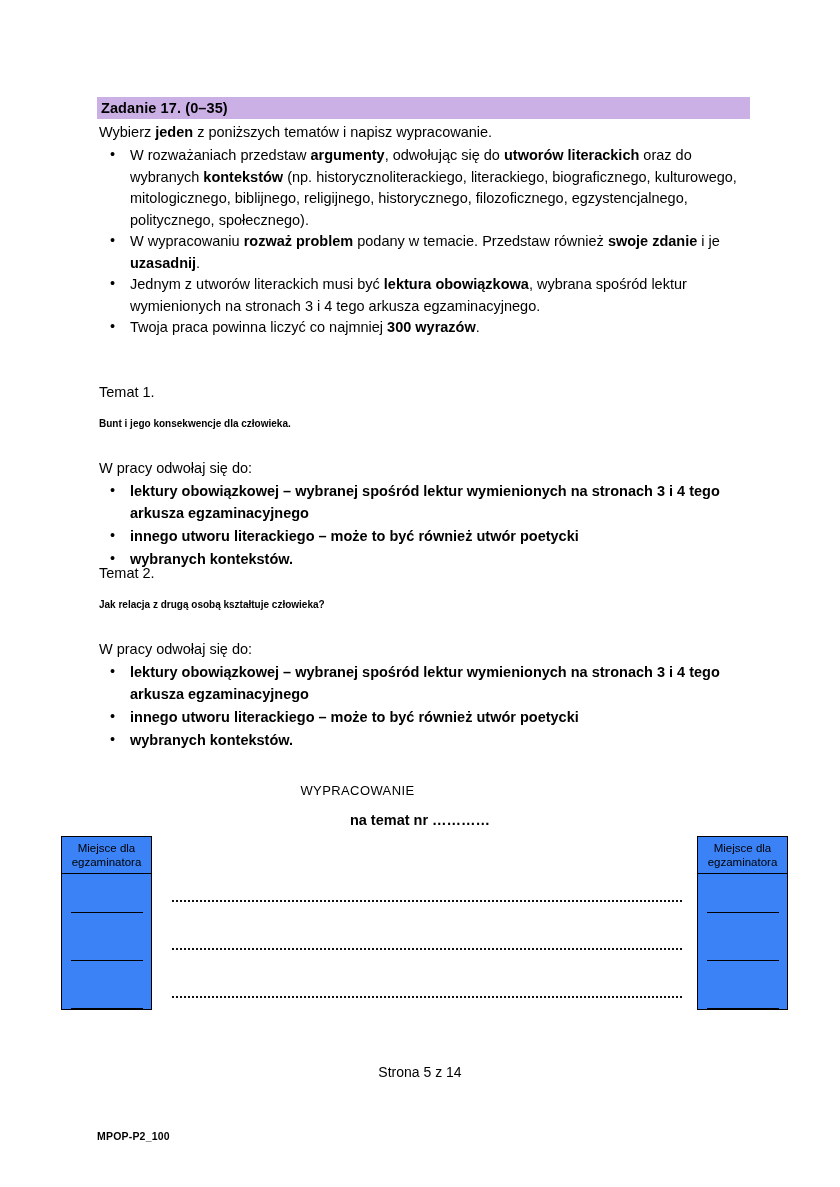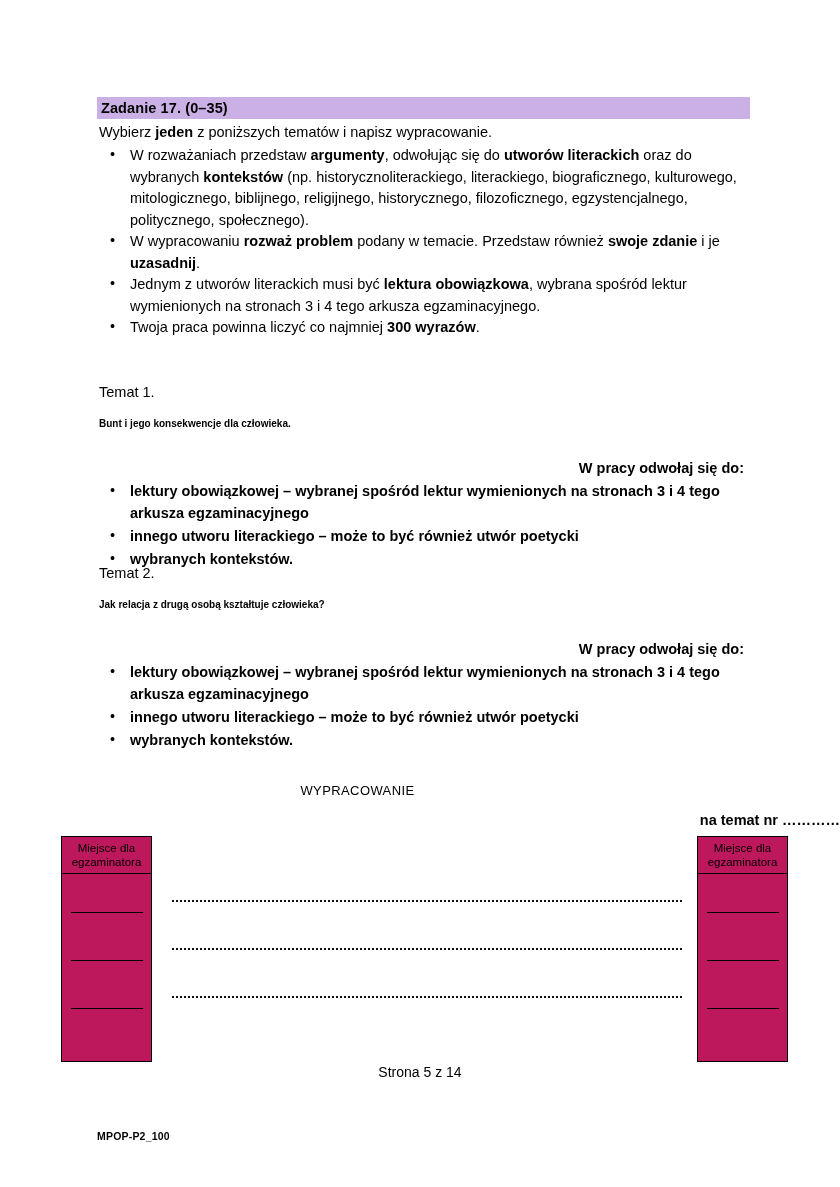--- a/index.html
+++ b/index.html
@@ -91,24 +91,23 @@
     margin: 0;
   }
   .temat-title {
     font-size: 10px;
     font-weight: bold;
     line-height: 22px;
     margin: 10px 0 0 0;
   }
   .temat-intro {
     font-size: 14.5px;
-    font-weight: bold;
+    font-weight: normal;
     line-height: 22px;
     margin: 22px 0 1px 0;
-    text-align: right;
   }
   ul.temat-bullets {
     list-style: none;
     margin: 0;
     padding: 0;
   }
   ul.temat-bullets > li {
     position: relative;
     padding-left: 31px;
     font-size: 14.5px;
@@ -135,34 +134,34 @@
     text-align: center;
     font-size: 13px;
     font-weight: normal;
     letter-spacing: 0.4px;
   }
   .essay-subheading {
     position: absolute;
     left: 0;
     top: 812px;
     width: 840px;
-    text-align: right;
+    text-align: center;
     font-size: 14.5px;
     font-weight: bold;
   }
 
   
   .examiner-box {
     position: absolute;
     top: 836px;
     width: 91px;
-    height: 226px;
+    height: 174px;
     border: 1px solid #000000;
     box-sizing: border-box;
-    background: #be185d;
+    background: #3b82f6;
   }
   .examiner-box.left  { left: 61px; }
   .examiner-box.right { left: 697px; }
 
   .examiner-box-header {
     border-bottom: 1px solid #000000;
     padding: 4px 2px 4px 2px;
     text-align: center;
     font-size: 11.5px;
     line-height: 14px;

